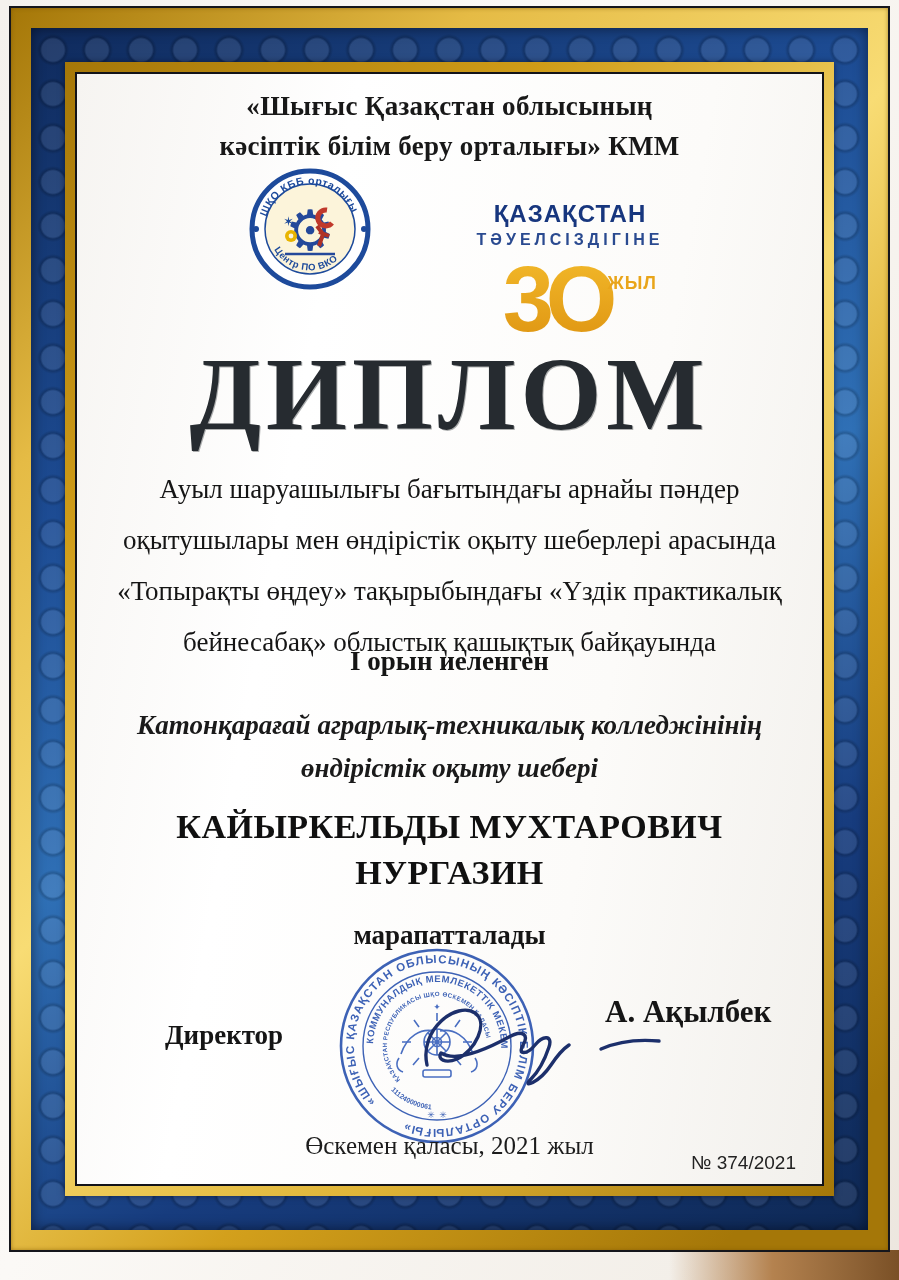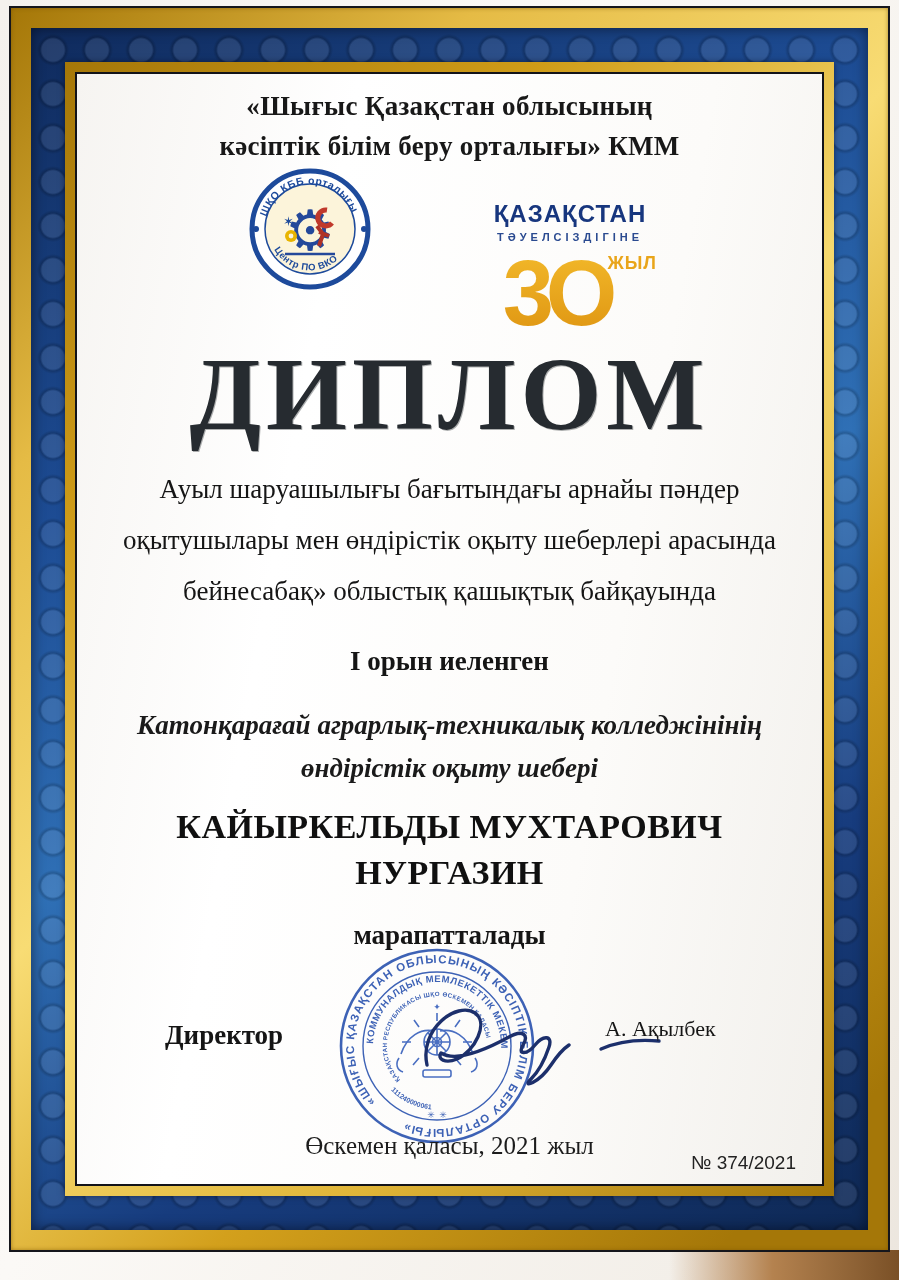--- a/index.html
+++ b/index.html
@@ -30,41 +30,41 @@
   .frame-black-inner{position:absolute;inset:10px;background:#121319;padding:14px;box-sizing:border-box;}
   .paper{position:absolute;inset:2px;
     background:linear-gradient(100deg,#f6f4f1,#ffffff 30%,#fcfbf9 68%,#f2f0ec);
   }
   
   .org-header{position:absolute;top:12px;left:0;width:100%;text-align:center;
     font-size:27px;line-height:40px;font-weight:bold;color:#181818;letter-spacing:.3px;}
   .logo-left{position:absolute;left:166px;top:92px;width:134px;height:130px;}
   .logo-right{position:absolute;left:398px;top:98px;width:190px;text-align:center;font-family:"Liberation Sans",sans-serif;margin-top:28px;}
   .anniv-country{font-size:24px;font-weight:bold;color:#17367e;letter-spacing:1px;}
-  .anniv-sub{font-size:11px;font-weight:bold;color:#2a4a90;letter-spacing:4px;margin-top:3px;}
+  .anniv-sub{font-size:16px;font-weight:bold;color:#2a4a90;letter-spacing:4px;margin-top:3px;}
   .anniv-row{position:relative;margin-top:-2px;height:104px;}
   .anniv-number{font-size:92px;line-height:104px;font-weight:bold;letter-spacing:-8px;
     background:linear-gradient(180deg,#f4bc2c,#dd9210);-webkit-background-clip:text;background-clip:text;color:transparent;
     margin-left:-28px;}
-  .anniv-years{position:absolute;right:8px;top:12px;font-size:18px;font-weight:bold;color:#e9a51a;letter-spacing:1px;}
+  .anniv-years{position:absolute;right:8px;top:26px;font-size:18px;font-weight:bold;color:#e9a51a;letter-spacing:1px;}
   .diploma-title{position:absolute;top:244px;left:0;width:100%;text-align:center;
     font-size:104px;line-height:112px;font-weight:bold;color:#262b30;letter-spacing:5px;
     text-shadow:1px 1px 0 rgba(20,25,30,.35);margin-top:20px;}
   .body-text{position:absolute;top:390px;left:0;width:100%;text-align:center;
     font-size:27px;line-height:51px;font-weight:normal;color:#151515;}
   .award-line{position:absolute;top:572px;left:0;width:100%;text-align:center;
     font-size:27px;font-weight:bold;color:#151515;}
   .affiliation{position:absolute;top:630px;left:0;width:100%;text-align:center;
     font-size:27px;line-height:43px;font-weight:bold;font-style:italic;color:#1a1a1a;}
   .recipient{position:absolute;top:722px;left:0;width:100%;text-align:center;
     font-size:34px;line-height:46px;font-weight:bold;color:#101010;letter-spacing:.5px;margin-top:8px;}
   .awarded-word{position:absolute;top:846px;left:0;width:100%;text-align:center;
     font-size:27px;font-weight:bold;color:#151515;}
   .signer-role{position:absolute;left:88px;top:946px;font-size:27px;font-weight:bold;color:#151515;}
-  .signer-name{position:absolute;left:528px;top:942px;font-size:22px;font-weight:normal;color:#151515;}
+  .signer-name{position:absolute;left:528px;top:920px;font-size:31px;font-weight:bold;color:#151515;}
   .stamp-wrap{position:absolute;left:260px;top:872px;width:200px;height:200px;opacity:.92;}
   .signature-wrap{position:absolute;left:328px;top:905px;width:300px;height:120px;}
   .place-year{position:absolute;top:1058px;left:0;width:100%;text-align:center;
     font-size:25px;color:#1c1c1c;}
   .doc-number{position:absolute;top:1078px;right:26px;font-size:19px;color:#222;
     font-family:"Liberation Sans",sans-serif;}
   .stamp-text{font-family:"Liberation Sans",sans-serif;font-weight:bold;fill:#2d55b0;}
   .logo-arc{font-family:"Liberation Sans",sans-serif;font-weight:bold;fill:#1d4a9b;}
 </style>
 </head>
@@ -117,20 +117,21 @@
           <div class="anniv-number">3О</div>
           <div class="anniv-years">ЖЫЛ</div>
         </div>
       </div>
 
       <div class="diploma-title">ДИПЛОМ</div>
 
       <div class="body-text">
         <div>Ауыл шаруашылығы бағытындағы арнайы пәндер</div>
         <div>оқытушылары мен өндірістік оқыту шеберлері арасында</div>
+        <div>«Топырақты өңдеу» тақырыбындағы «Үздік практикалық</div>
         <div>бейнесабақ» облыстық қашықтық байқауында</div>
       </div>
 
       <div class="award-line">І орын иеленген</div>
 
       <div class="affiliation">
         <div>Катонқарағай аграрлық-техникалық колледжінінің</div>
         <div>өндірістік оқыту шебері</div>
       </div>
 

